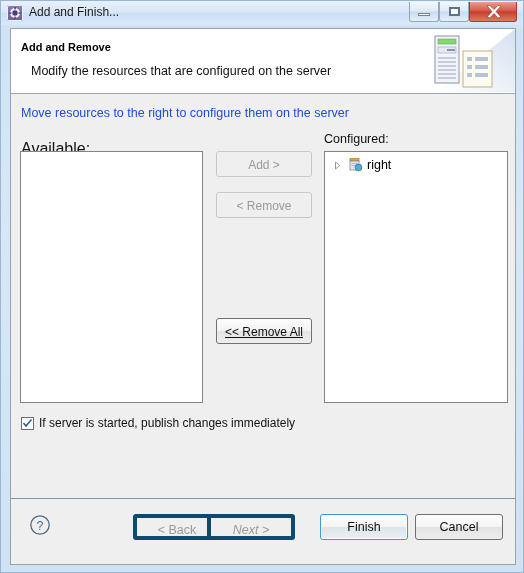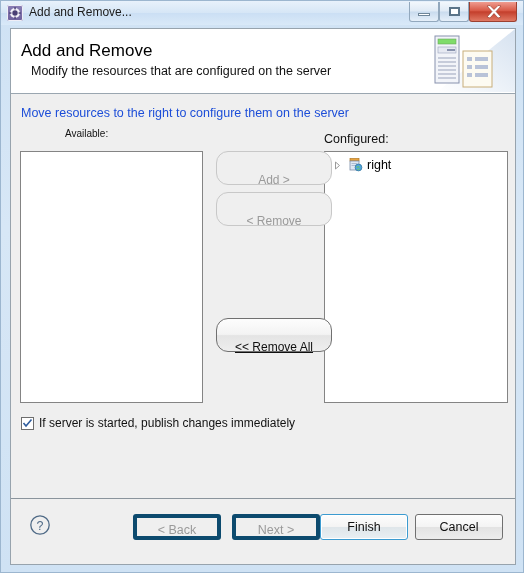--- a/index.html
+++ b/index.html
@@ -112,22 +112,22 @@
     left: 0; top: 0;
     width: 504px;
     height: 65px;
     background: #ffffff;
     border-bottom: 1px solid #9aa6b0;
     box-sizing: border-box;
   }
   #header-title {
     position: absolute;
     left: 10px; top: 12px;
-    font-size: 17px;
-    font-weight: normal;
+    font-size: 11px;
+    font-weight: bold;
     color: #000000;
   }
   #header-desc {
     position: absolute;
     left: 20px; top: 35px;
     font-size: 12.5px;
     color: #111111;
   }
   #header-art {
     position: absolute;
@@ -144,24 +144,23 @@
     height: 404px;
   }
   #instruction {
     position: absolute;
     left: 10px; top: 12px;
     font-size: 12.5px;
     color: #1d4ed8;
   }
   #label-available {
     position: absolute;
-    left: 10px; top: 34px;
-    font-size: 10px;
+    left: 10px; top: 46px;
+    font-size: 16px;
     color: #111111;
-    margin-left: 44px;
   }
   #label-configured {
     position: absolute;
     left: 313px; top: 38px;
     font-size: 12.5px;
     color: #111111;
   }
 
   .listbox {
     position: absolute;
@@ -191,29 +190,29 @@
   }
   .tree-label {
     font-size: 12.5px;
     color: #000000;
   }
 
   
   .xbtn {
     position: absolute;
     left: 205px;
-    width: 116px;
+    width: 96px;
     height: 26px;
     box-sizing: border-box;
     font-family: "Liberation Sans", sans-serif;
     font-size: 12px;
     text-align: center;
     line-height: 24px;
-    border-radius: 12px;
-    padding: 16px;
+    border-radius: 3px;
+    padding: 1px;
   }
   .xbtn.disabled {
     color: #9a9a9a;
     background: #efefef;
     border: 1px solid #c8c8c8;
   }
   .xbtn.enabled {
     color: #101010;
     background: linear-gradient(to bottom, #fdfdfd 0%, #f3f3f3 48%, #e4e4e4 52%, #eeeeee 100%);
     border: 1px solid #707070;
@@ -280,21 +279,21 @@
     background: linear-gradient(to bottom, #fdfdfd 0%, #f4f4f4 48%, #e3e3e3 52%, #ededed 100%);
     border: 1px solid #707070;
   }
   .dbtn.default {
     color: #101010;
     background: linear-gradient(to bottom, #fdfdfd 0%, #f4f4f4 48%, #dfe6ea 52%, #e9eff3 100%);
     border: 1px solid #3c9bd0;
     box-shadow: inset 0 0 0 1px #ffffff;
   }
   #btn-back   { left: 122px; }
-  #btn-next   { left: 221px; }
+  #btn-next   { left: 196px; font-style: italic; }
   #btn-finish { left: 309px; }
   #btn-cancel { left: 404px; }
 </style>
 </head>
 <body>
 
 <div id="window">
 
   <div id="titlebar">
     <div id="title-icon">
@@ -304,21 +303,21 @@
         </g>
         <circle cx="6" cy="6" r="2.7" fill="#4a3f74"></circle>
         <g fill="#4a3f74">
           <rect x="5.3" y="0.2" width="1.5" height="2.2"></rect>
           <rect x="5.3" y="9.6" width="1.5" height="2.2"></rect>
           <rect x="0.2" y="5.3" width="2.2" height="1.5"></rect>
           <rect x="9.6" y="5.3" width="2.2" height="1.5"></rect>
         </g>
       </svg>
     </div>
-    <div id="title-text">Add and Remove...</div>
+    <div id="title-text">Add and Finish...</div>
 
     <div id="btn-min" class="wbtn">
         <i></i>
       </div>
     <div id="btn-max" class="wbtn">
         <i></i>
       </div>
     <div id="btn-close" class="wbtn">
       <svg width="18" height="14" viewBox="0 0 18 14" xmlns="http://www.w3.org/2000/svg">
         <path d="M2 1 L7 6.5 L2 12 L5 13 L9 8.5 L13 13 L16 12 L11 6.5 L16 1 L13 0.5 L9 4.5 L5 0.5 Z" fill="#ffffff" stroke="#8f3022" stroke-width="0.6"></path>

